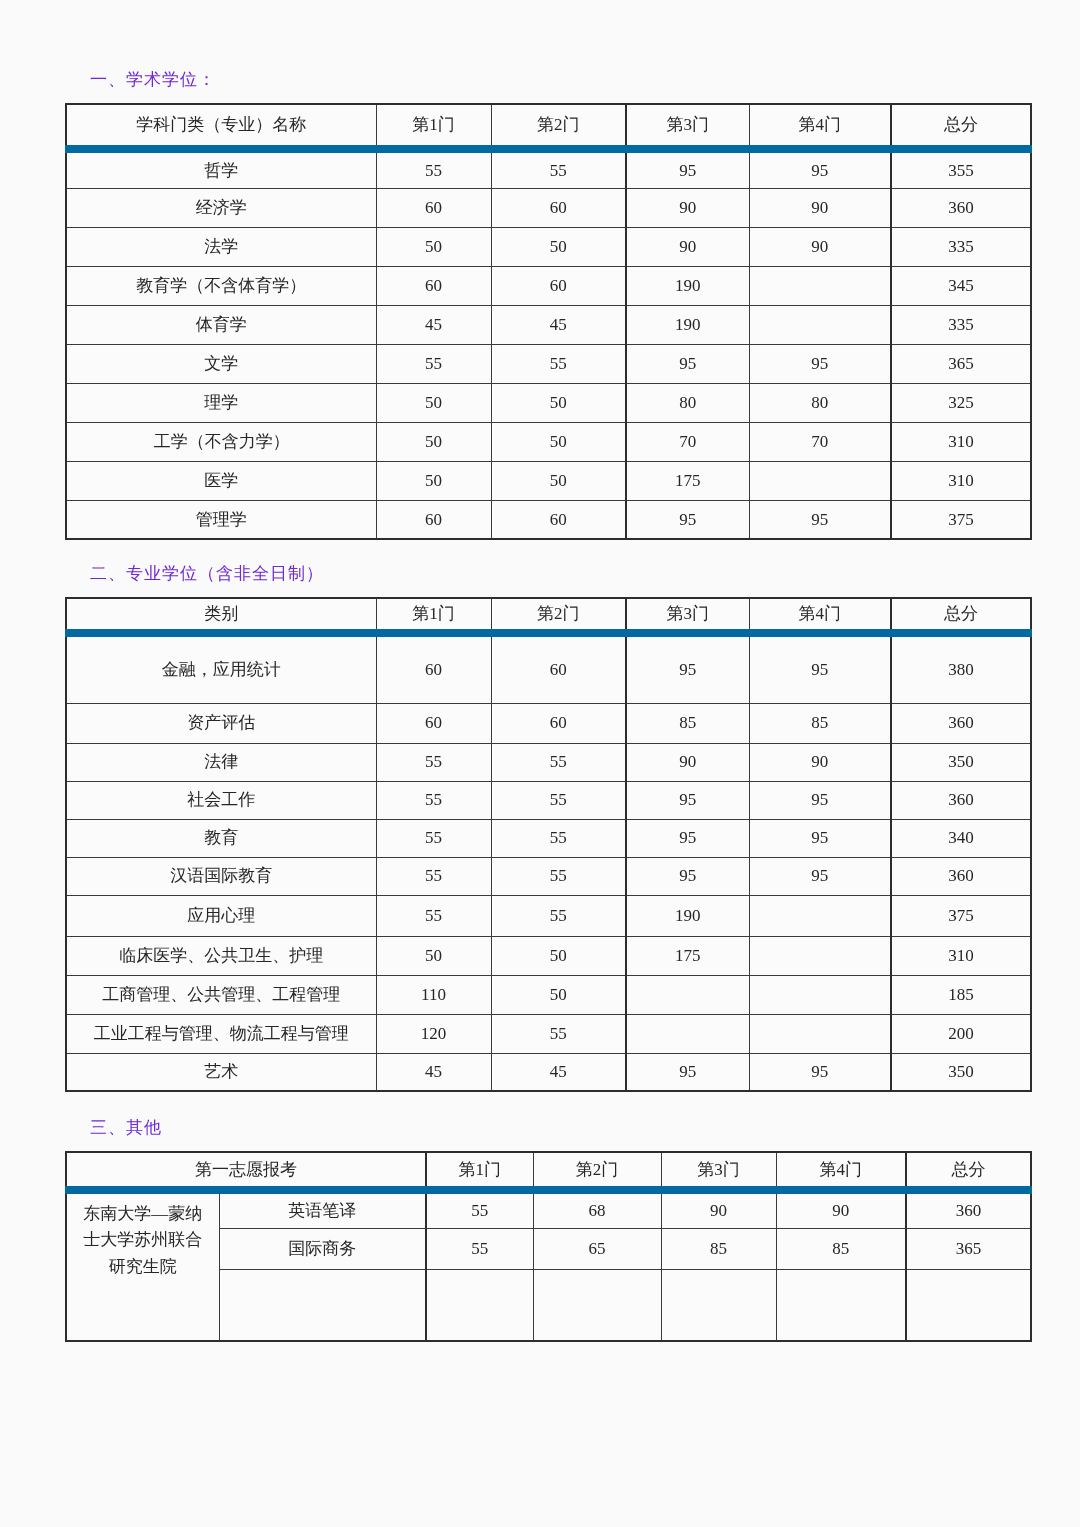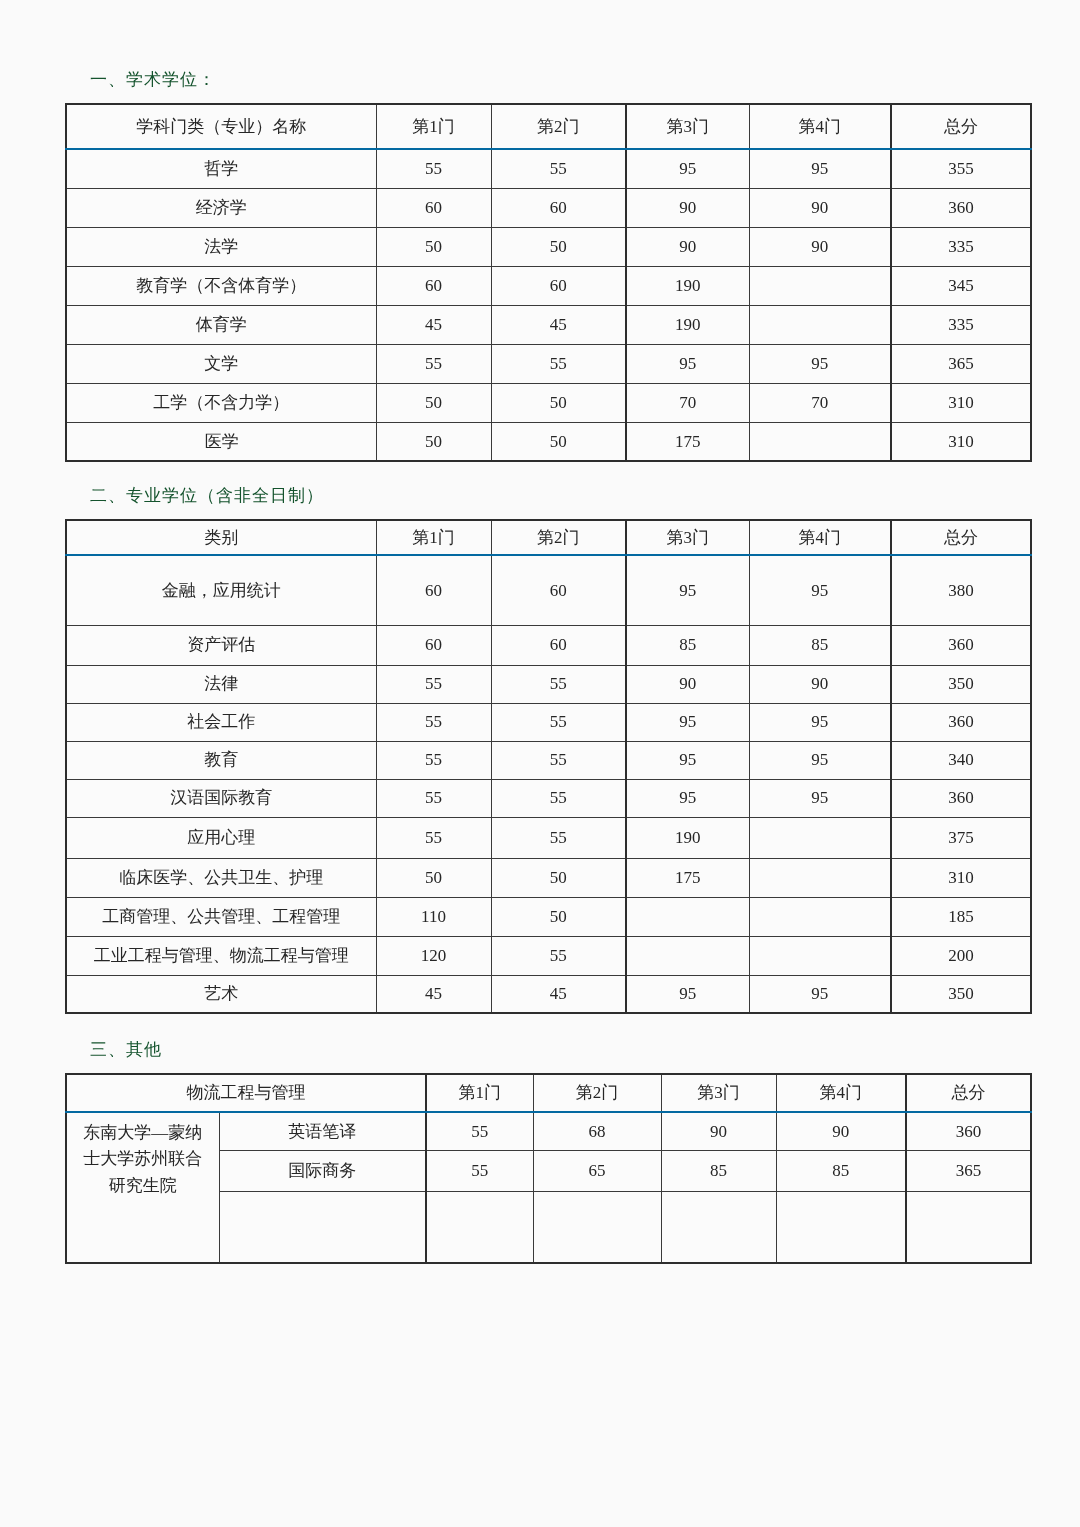--- a/index.html
+++ b/index.html
@@ -10,21 +10,21 @@
     background:#fafafa;
     overflow:hidden;
     font-family:"Liberation Serif","DejaVu Serif",serif;
     color:#262626;
   }
   .section-title {
     margin-left:90px;
     font-size:17px;
     line-height:20px;
     letter-spacing:1px;
-    color:#14532d;
+    color:#6d28d9;
   }
   .st-1 { padding-top:70px; }
   .st-2 { margin-top:24px; }
   .st-3 { margin-top:26px; }
   table.tbl {
     border-collapse:collapse;
     table-layout:fixed;
     width:965px;
     margin-left:65px;
     margin-top:13px;
@@ -34,21 +34,21 @@
     border:1px solid #3a3a3a;
     font-weight:normal;
     font-size:17px;
     text-align:center;
     vertical-align:middle;
     padding:2px 5px;
     line-height:1.5;
     color:#262626;
   }
   .tbl { border:2px solid #2d2d2d; }
-  .tbl thead th { border-bottom:2px solid #0369a1; }
+  .tbl thead th { border-bottom:8px solid #0369a1; }
   
   .tbl tbody tr:nth-child(even) > td { border-top-style:dotted; }
   .tbl tbody tr:nth-child(odd)  > td { border-top-style:solid; }
   
   .tbl .bl-dot    { border-left:1px dotted #3a3a3a; }
   .tbl .bl-solid2 { border-left:2px solid #2d2d2d; }
   
   .t-academic tbody tr:nth-child(8) td:first-child { text-align:center; padding-left:6px; }
   
   .t-other td.group-cell {
@@ -126,34 +126,50 @@
         </tr>
         <tr style="height: 39px;">
           <td>文学</td>
           <td class="bl-dot">55</td>
           <td class="bl-dot">55</td>
           <td class="bl-solid2">95</td>
           <td class="bl-dot">95</td>
           <td class="bl-solid2">365</td>
         </tr>
         <tr style="height: 39px;">
+          <td>理学</td>
+          <td class="bl-dot">50</td>
+          <td class="bl-dot">50</td>
+          <td class="bl-solid2">80</td>
+          <td class="bl-dot">80</td>
+          <td class="bl-solid2">325</td>
+        </tr>
+        <tr style="height: 39px;">
           <td>工学（不含力学）</td>
           <td class="bl-dot">50</td>
           <td class="bl-dot">50</td>
           <td class="bl-solid2">70</td>
           <td class="bl-dot">70</td>
           <td class="bl-solid2">310</td>
         </tr>
         <tr style="height: 39px;">
           <td>医学</td>
           <td class="bl-dot">50</td>
           <td class="bl-dot">50</td>
           <td class="bl-solid2">175</td>
           <td class="bl-dot"></td>
           <td class="bl-solid2">310</td>
+        </tr>
+        <tr style="height: 39px;">
+          <td>管理学</td>
+          <td class="bl-dot">60</td>
+          <td class="bl-dot">60</td>
+          <td class="bl-solid2">95</td>
+          <td class="bl-dot">95</td>
+          <td class="bl-solid2">375</td>
         </tr>
       </tbody>
     </table>
 
   <div class="section-title st-2">二、专业学位（含非全日制）</div>
   <table class="tbl t-professional">
       <colgroup>
         <col style="width: 310px;">
         <col style="width: 115px;">
         <col style="width: 135px;">
@@ -269,21 +285,21 @@
         <col style="width: 153px;">
         <col style="width: 207px;">
         <col style="width: 107px;">
         <col style="width: 128px;">
         <col style="width: 115px;">
         <col style="width: 130px;">
         <col style="width: 125px;">
       </colgroup>
       <thead>
         <tr style="height: 38px;">
-          <th colspan="2">物流工程与管理</th>
+          <th colspan="2">第一志愿报考</th>
           <th class="bl-solid2">第1门</th>
           <th class="bl-dot">第2门</th>
           <th class="bl-dot">第3门</th>
           <th class="bl-dot">第4门</th>
           <th class="bl-solid2">总分</th>
         </tr>
       </thead>
       <tbody>
         <tr style="height: 38px;">
           <td class="group-cell" rowspan="3">东南大学—蒙纳士大学苏州联合研究生院</td>

